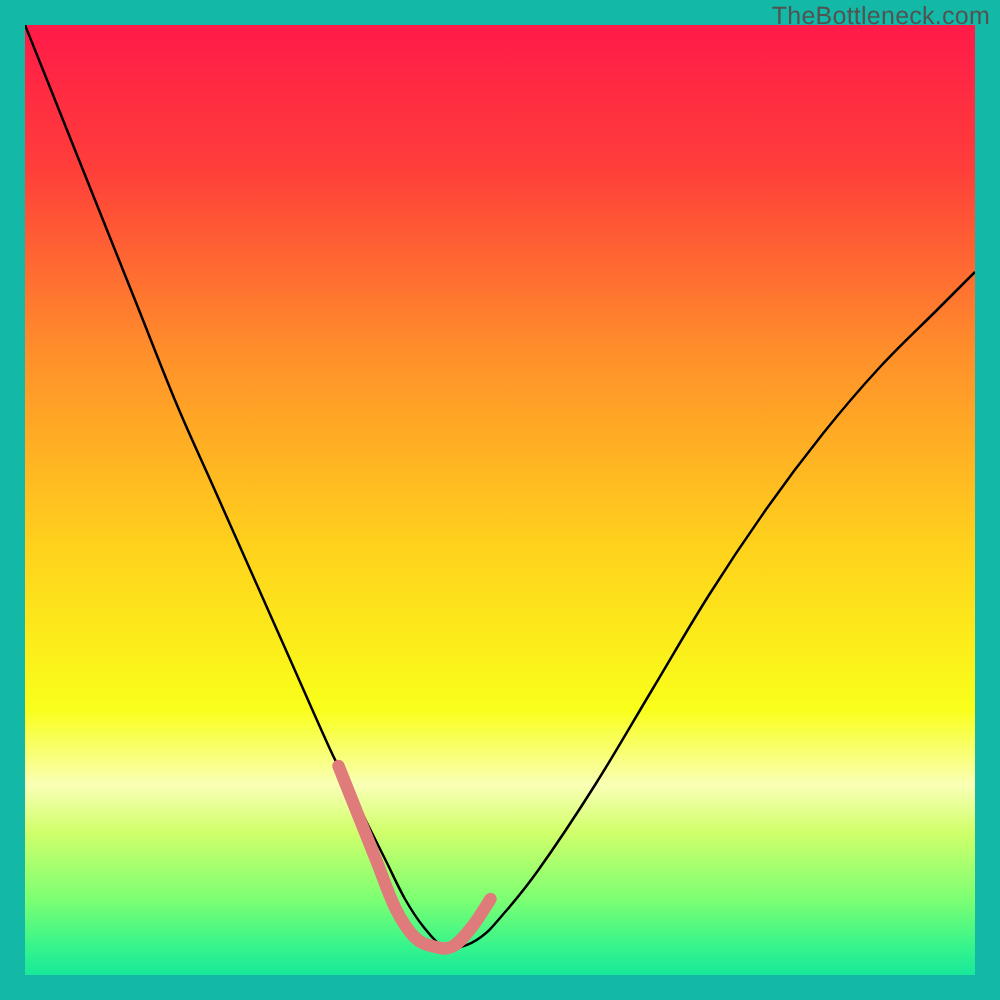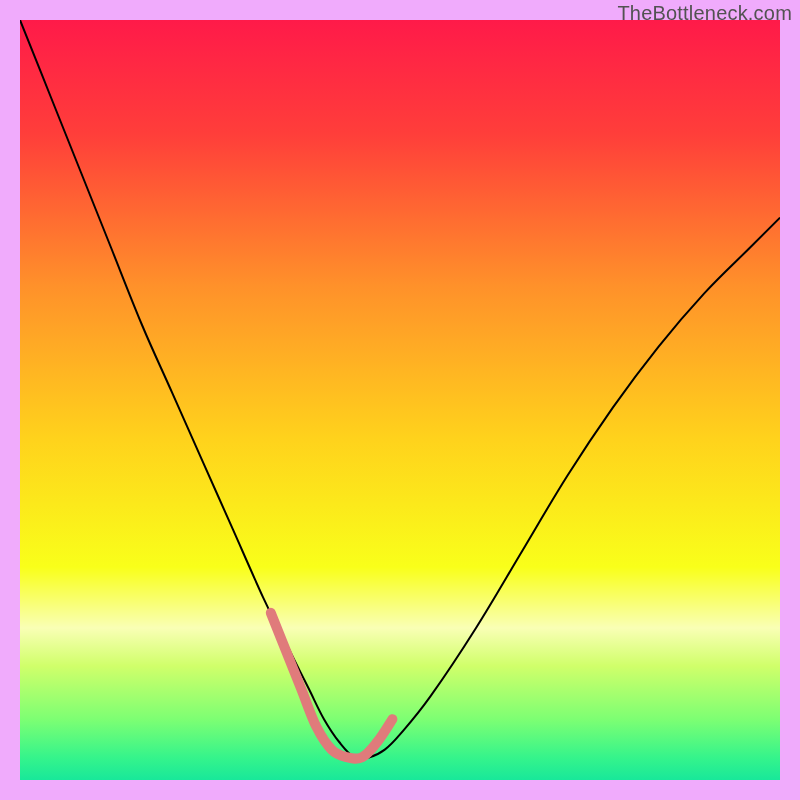--- a/index.html
+++ b/index.html
@@ -8,21 +8,21 @@
     width: 800px;
     height: 800px;
     overflow: hidden;
     background: #000;
     font-family: Arial, Helvetica, sans-serif;
   }
   .stage {
     position: relative;
     width: 800px;
     height: 800px;
-    background: #f0abfc;
+    background: #14b8a6;
   }
   .plot {
     position: absolute;
     left: 20px;
     top: 20px;
     width: 760px;
     height: 760px;
   }
   .watermark {
     position: absolute;

